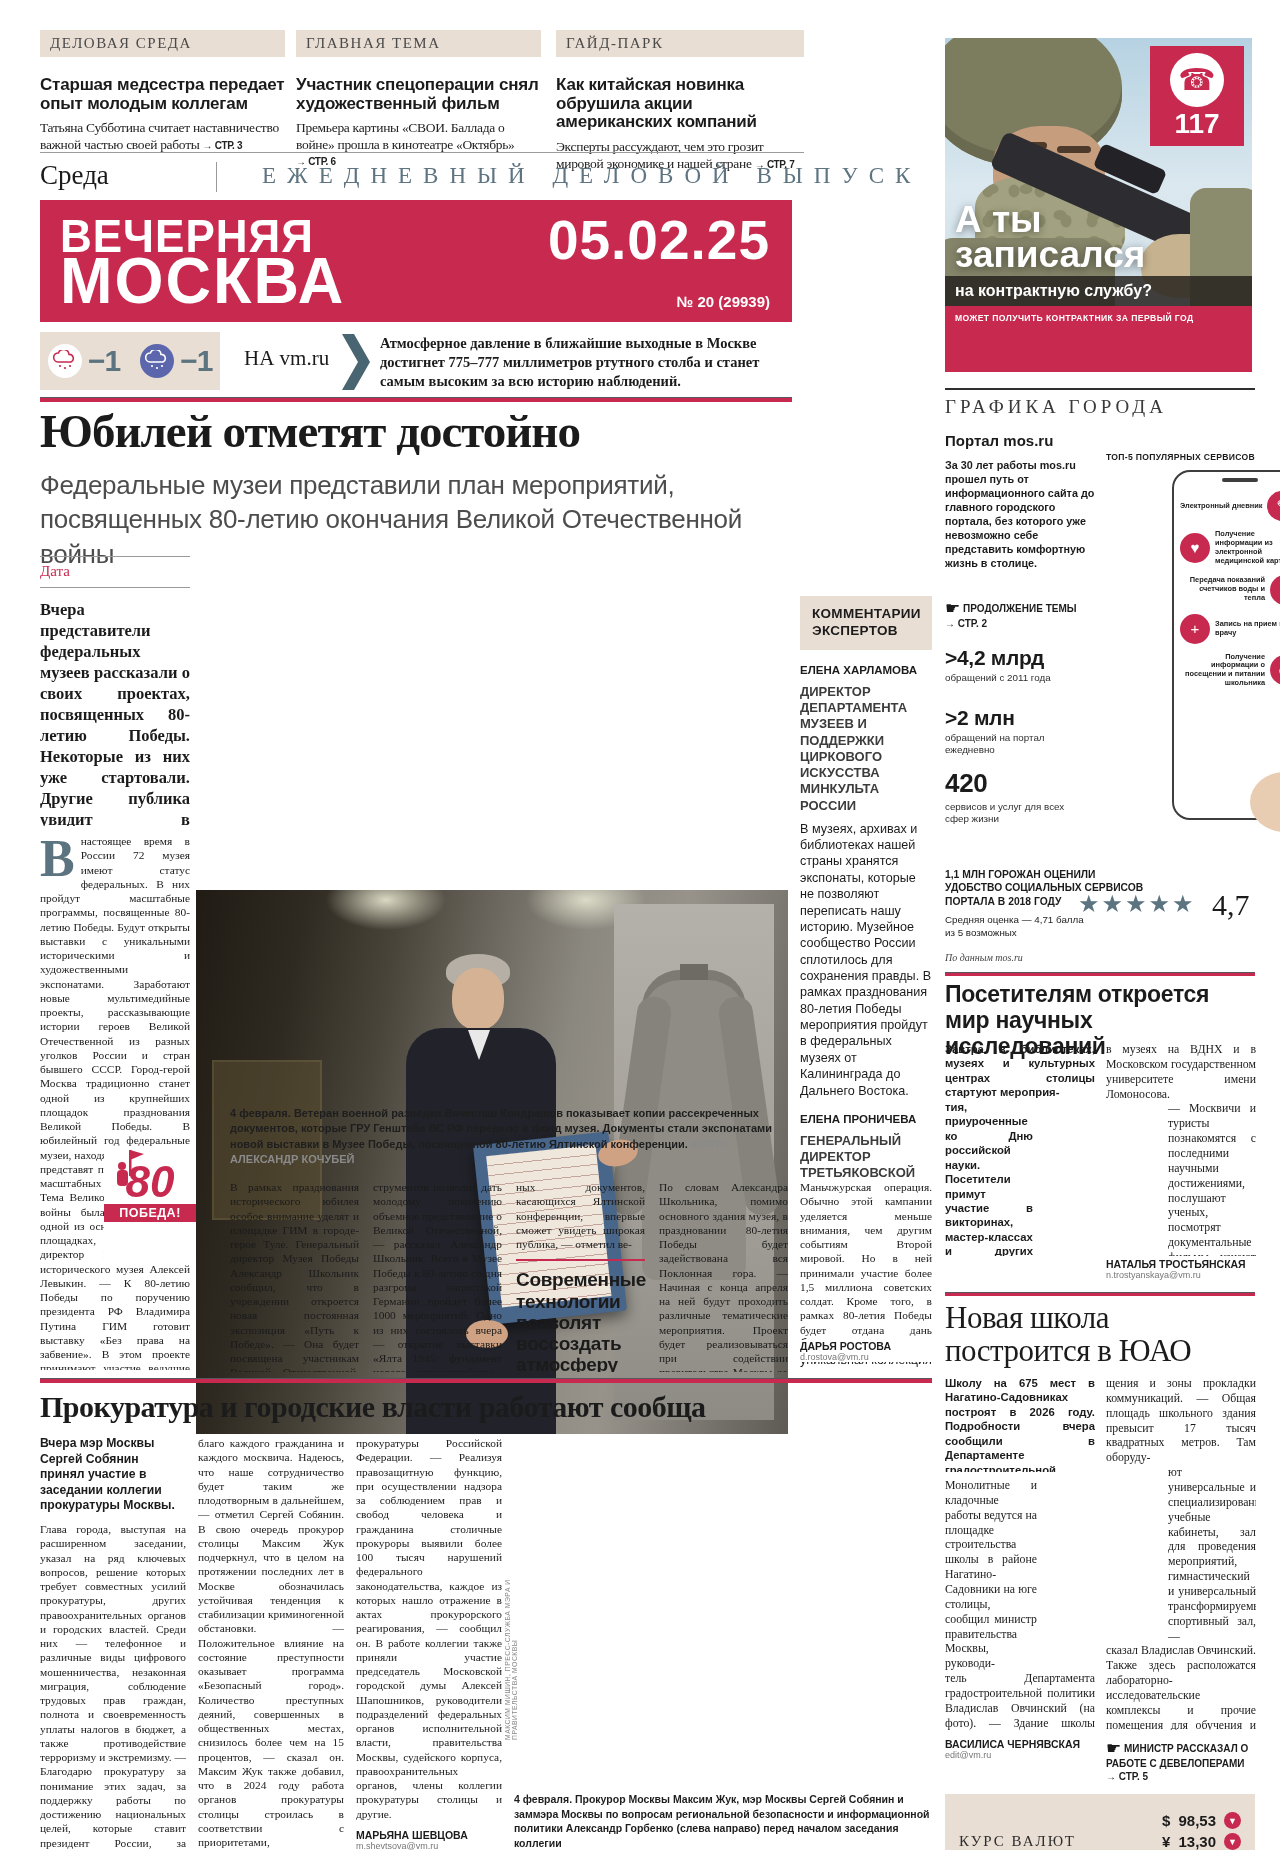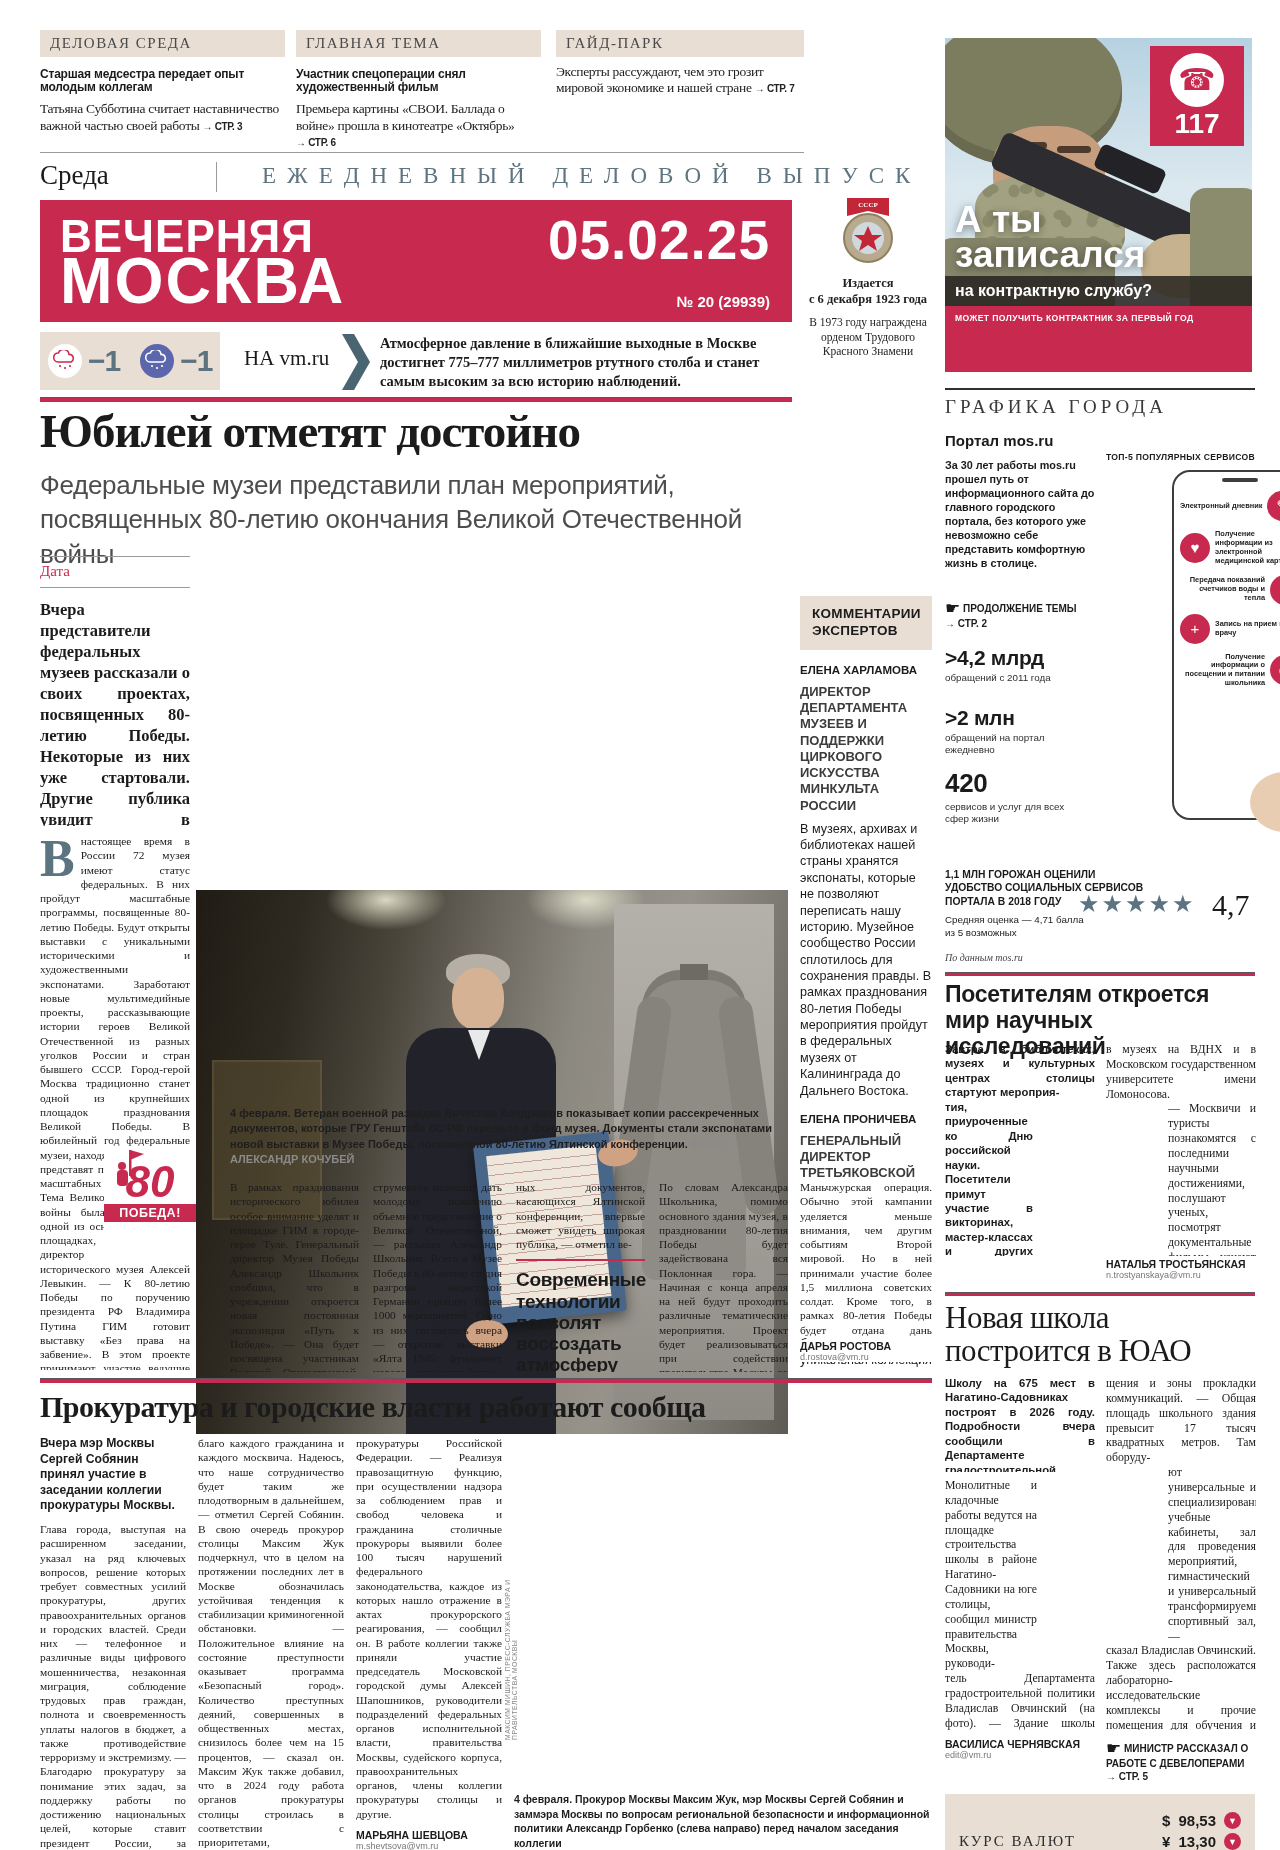--- a/index.html
+++ b/index.html
@@ -8,21 +8,21 @@
   }
   *{margin:0;padding:0;box-sizing:border-box}
   body{background:#888;font-family:"Liberation Sans","DejaVu Sans",sans-serif;color:var(--ink)}
   .page{position:relative;width:1280px;height:1850px;background:#fff;overflow:hidden;margin:0 auto}
   .abs{position:absolute}
   .serif{font-family:Liberation Serif, serif}
   .just{text-align:justify}
   
   .teaser .kicker{background:var(--beige);height:27px;line-height:27px;padding-left:10px;
     font-family:"Liberation Serif",serif;font-size:15px;letter-spacing:1.5px;color:#4a4a4a}
-  .teaser h3{font-size:12px;line-height:1.1;margin-top:11px;letter-spacing:-.2px}
+  .teaser h3{font-size:17px;line-height:1.1;margin-top:19px;letter-spacing:-.2px}
   .teaser .dek{font-family:"Liberation Serif",serif;font-size:13.5px;line-height:1.22;margin-top:7px;color:#222}
   .pgref{font-family:"Liberation Sans",sans-serif;font-weight:bold;font-size:10px;white-space:nowrap}
   
   .redbox{background:var(--crimson);color:#fff}
   .logo1{font-weight:900;font-size:44px;letter-spacing:1px;transform:scaleY(1.05);transform-origin:left top}
   .logo2{font-weight:900;font-size:63px;letter-spacing:2px;line-height:.92;transform:scaleY(1.02);transform-origin:left top}
   .bigdate{font-weight:900;font-size:55px;letter-spacing:1px}
   .issue{font-size:15px;font-weight:bold}
   .edition{font-family:"Liberation Serif",serif;font-size:23px;letter-spacing:11px;color:var(--grayblue)}
   .sinceblock{font-family:"Liberation Serif",serif;text-align:center;color:#222}
@@ -103,20 +103,21 @@
       <span class="pgref">→ СТР. 3</span></div>
   </div>
   <div class="abs teaser" style="left:296px;top:30px;width:245px">
     <div class="kicker">ГЛАВНАЯ ТЕМА</div>
     <h3>Участник спецоперации снял художественный фильм</h3>
     <div class="dek"><span>Премьера картины «СВОИ. Баллада о войне» прошла в кинотеатре «Октябрь»</span>
       <span class="pgref">→ СТР. 6</span></div>
   </div>
   <div class="abs teaser" style="left:556px;top:30px;width:248px">
     <div class="kicker">ГАЙД-ПАРК</div>
+    <h3>Как китайская новинка обрушила акции американских компаний</h3>
     <div class="dek"><span>Эксперты рассуждают, чем это грозит мировой экономике и нашей стране</span>
       <span class="pgref">→ СТР. 7</span></div>
   </div>
 
   <div class="abs ph photo-ad" style="left:945px;top:38px;width:307px;height:334px">
 
     <div class="abs" style="left:-18px;top:-22px;width:195px;height:150px;background:#7c7c5f;border-radius:48%;box-shadow:inset 0 -12px 0 #6a6a50"></div>
     <div class="abs" style="left:48px;top:88px;width:112px;height:90px;background:#c79e7d;border-radius:42%"></div>
     <div class="abs" style="left:58px;top:104px;width:44px;height:7px;background:#4d3a2b;border-radius:4px"></div>
     <div class="abs" style="left:112px;top:108px;width:34px;height:7px;background:#4d3a2b;border-radius:4px"></div>
@@ -149,34 +150,20 @@
   <div class="abs" style="left:216px;top:162px;width:1px;height:30px;background:#9a9a9a"></div>
   <div class="abs edition" style="left:262px;top:163px">ЕЖЕДНЕВНЫЙ ДЕЛОВОЙ ВЫПУСК</div>
 
   <div class="abs redbox" style="left:40px;top:200px;width:752px;height:122px">
     <div class="abs logo1" style="left:20px;top:10px">ВЕЧЕРНЯЯ</div>
     <div class="abs logo2" style="left:20px;top:52px">МОСКВА</div>
     <div class="abs bigdate" style="right:22px;top:8px">05.02.25</div>
     <div class="abs issue" style="right:22px;bottom:12px">№ 20 (29939)</div>
   </div>
 
-  <div class="abs sinceblock" style="left:798px;top:196px;width:140px">
-    <svg width="54" height="72" viewBox="0 0 54 72">
-      <polygon points="6,2 48,2 48,20 27,15 6,20" fill="#c22737"></polygon>
-      <text x="27" y="11" font-size="7" fill="#fff" text-anchor="middle" font-weight="bold">СССР</text>
-      <circle cx="27" cy="42" r="24" fill="#b7aa8e" stroke="#8f815f" stroke-width="2"></circle>
-      <circle cx="27" cy="42" r="16" fill="#cfd8dd"></circle>
-      <polygon points="27,30 31,39 41,39 33,45 36,55 27,49 18,55 21,45 13,39 23,39" fill="#c22737"></polygon>
-    </svg>
-    <div style="font-weight:bold;font-size:12.5px;line-height:1.25;margin-top:4px">
-      <div>Издается</div>
-      <div>с 6 декабря 1923 года</div>
-    </div>
-    <div style="font-size:11.5px;line-height:1.25;margin-top:8px">В 1973 году награждена орденом Трудового Красного Знамени</div>
-  </div>
 
   <div class="abs wbox" style="left:40px;top:332px;width:180px;height:58px;gap:6px;padding:0 8px">
     <div class="wcirc" style="background:#fff">
       <svg width="24" height="22" viewBox="0 0 24 22">
         <path d="M5 12a4.5 4.5 0 0 1 .4-9 5.5 5.5 0 0 1 10.6 1.4A4 4 0 0 1 18 12z" fill="none" stroke="#C8294F" stroke-width="1.6"></path>
         <g fill="#C8294F">
             <circle cx="7" cy="16" r="1.1"></circle>
             <circle cx="12" cy="18" r="1.1"></circle>
             <circle cx="17" cy="16" r="1.1"></circle>
           </g>

